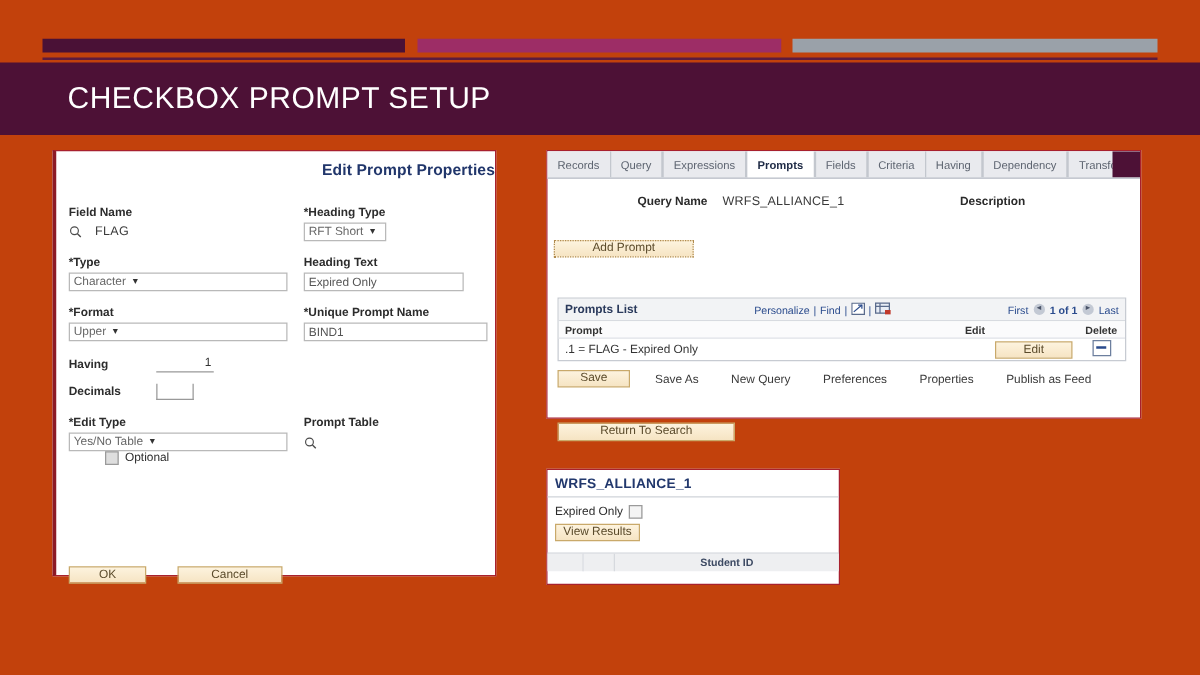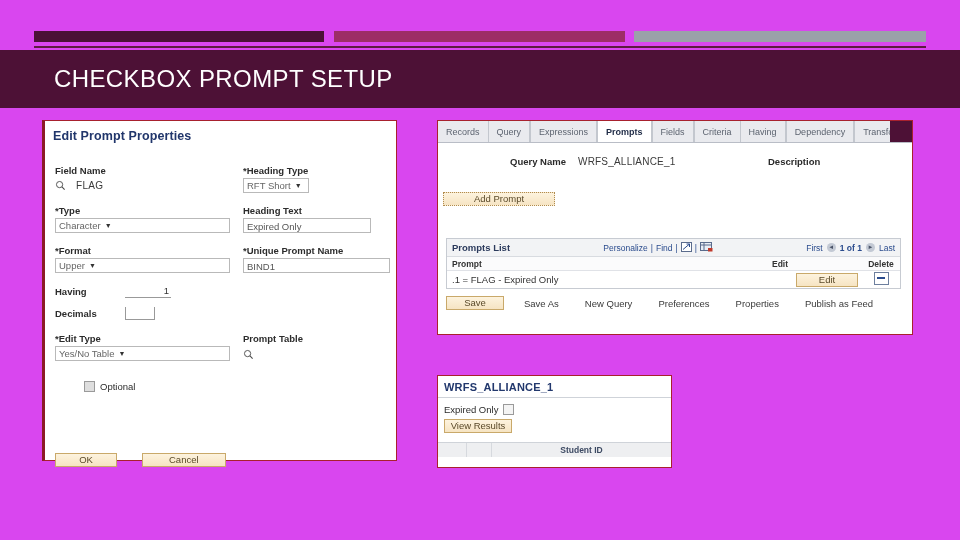--- a/index.html
+++ b/index.html
@@ -1,21 +1,21 @@
 <!DOCTYPE html>
 <html><head>
 <meta charset="utf-8">
 <style>
   html,body{margin:0;padding:0;}
   body{
     width:960px;height:540px;background:#ffffff;overflow:hidden;
     font-family:"Liberation Sans", sans-serif;
     -webkit-font-smoothing:antialiased;
   }
-  .slide{position:relative;width:960px;height:540px;background:#d946ef;}
+  .slide{position:relative;width:960px;height:540px;background:#c2410c;}
 
   
   .bar{position:absolute;height:11px;top:31px;}
   .bar-dark{left:34px;width:290px;background:#4a1136;}
   .bar-pink{left:334px;width:291px;background:#9d2d66;}
   .bar-gray{left:634px;width:292px;background:#9aa1a9;}
   .rule{position:absolute;left:34px;top:46px;width:892px;height:2px;background:#5c1b3f;}
 
   
   .title-band{
@@ -28,21 +28,21 @@
   }
 
   
   .left-panel{
     position:absolute;left:42px;top:120px;width:355px;height:341px;
     background:#ffffff;border:1px solid #a8212e;
     border-left:3px solid #8c1a26;box-sizing:border-box;
   }
   .lp-head{
     font-size:12.5px;font-weight:bold;color:#21366b;
-    padding:8px 0 0 8px;letter-spacing:.1px;
+    padding:8px 0 0 8px;letter-spacing:.1px;text-align:right;
   }
   .lp-body{position:relative;padding:0 10px;font-size:10px;color:#1d1d1d;}
   .col-l{position:absolute;left:10px;width:175px;}
   .col-r{position:absolute;left:198px;width:158px;}
   .fl{font-size:9.5px;font-weight:bold;color:#2c2c2c;margin:0 0 2px 0;display:block;}
   .pseudo-input{
     border:1px solid #b9b9b9;background:#fff;height:15px;box-sizing:border-box;
     font-size:9.5px;color:#555;padding:1px 3px;line-height:13px;white-space:nowrap;overflow:hidden;
   }
   .pseudo-select{
@@ -220,21 +220,21 @@
       </div>
 
       <div class="col-l" style="top:190px;">
         <span class="fl">*Edit Type</span>
         <div class="pseudo-select">
           <span>Yes/No Table</span>
           <span class="caret">▼</span>
         </div>
       </div>
 
-      <div class="col-l" style="top:238px;width:330px;padding-left:29px;">
+      <div class="col-l" style="top:218px;width:330px;padding-left:29px;">
         <div class="cbrow">
           <span class="cbox"></span>
           <span style="font-size:9.5px;color:#2b2b2b;">Optional</span>
         </div>
       </div>
 
 
       <div class="col-l" style="top:310px;width:330px;">
         <span class="btn" style="width:62px;">OK</span>
         <span class="btn" style="width:84px;margin-left:22px;">Cancel</span>
@@ -368,20 +368,21 @@
 
       <div class="actionrow">
         <span class="btn" style="width:58px;">Save</span>
         <span class="act-link" style="margin-left:20px;">Save As</span>
         <span class="act-link" style="margin-left:26px;">New Query</span>
         <span class="act-link" style="margin-left:26px;">Preferences</span>
         <span class="act-link" style="margin-left:26px;">Properties</span>
         <span class="act-link" style="margin-left:26px;">Publish as Feed</span>
       </div>
 
+      <span class="btn rts">Return To Search</span>
     </div>
   </div>
 
   <div class="bottom-panel">
     <div class="bp-title">WRFS_ALLIANCE_1</div>
     <div class="bp-row">
       <span>Expired Only</span>
       <span class="cbox plain"></span>
     </div>
     <span class="btn bp-btn">View Results</span>

